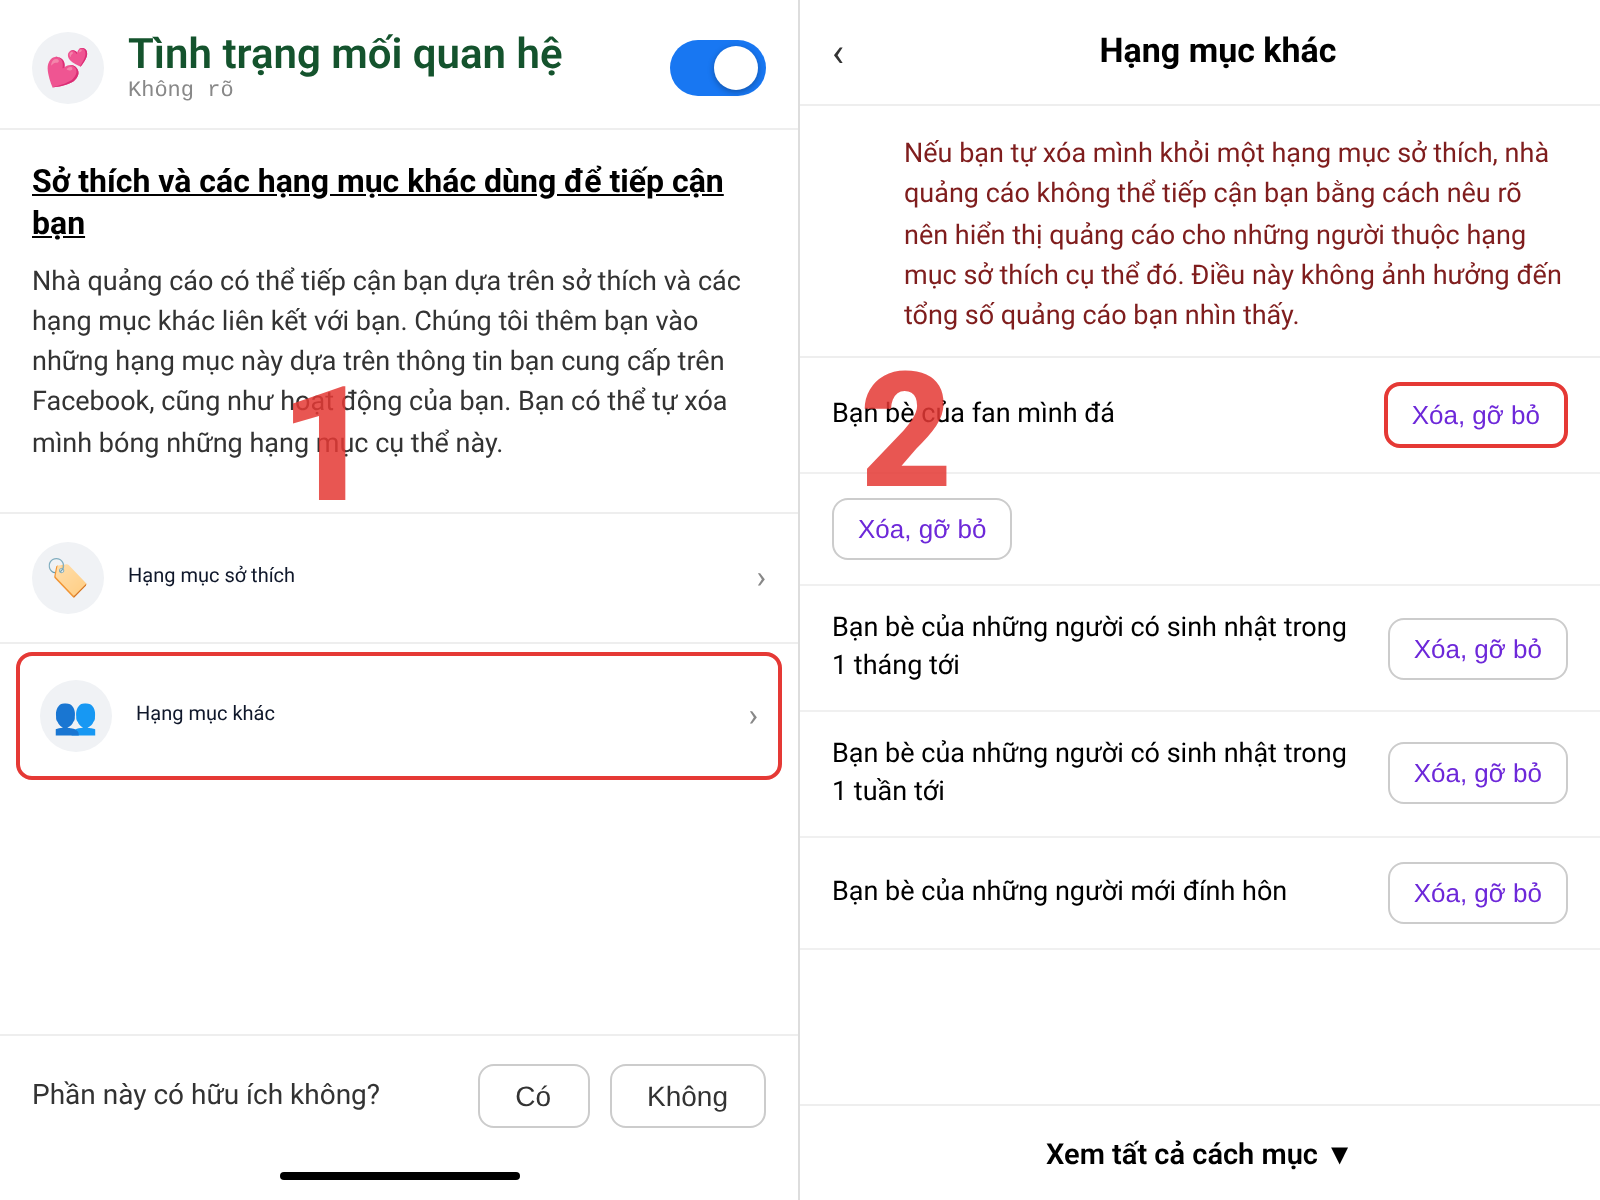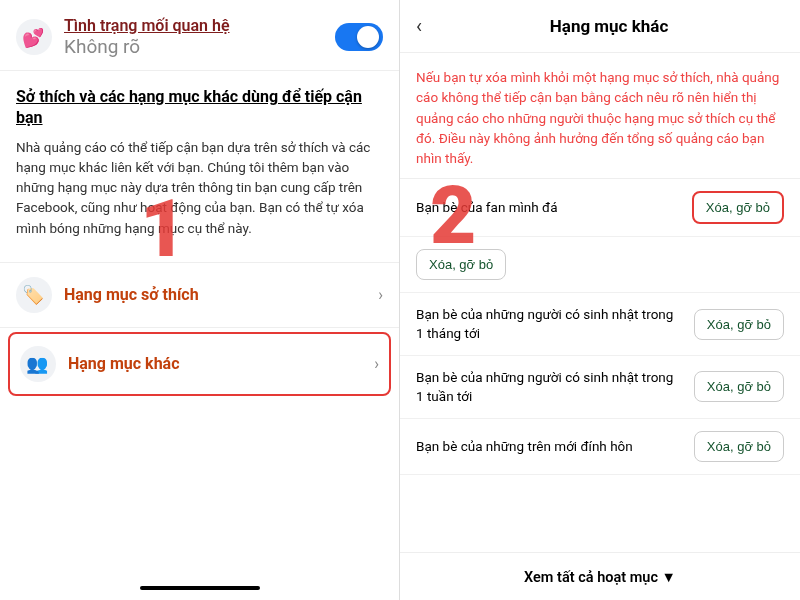--- a/index.html
+++ b/index.html
@@ -43,29 +43,29 @@
       border-radius: 50%;
       background: #f0f2f5;
       display: flex;
       align-items: center;
       justify-content: center;
       font-size: 18px;
       color: #555;
     }
 
     .left-top-text .title {
-      font-size: 16px;
+      font-size: 21px;
       font-weight: 600;
-      color: #7f1d1d;
-      text-decoration: underline;
+      color: #14532d;
     }
 
     .left-top-text .subtitle {
-      font-size: 19px;
+      font-size: 11px;
       color: #888;
+      font-family: Liberation Mono, monospace;
     }
 
     .toggle-switch {
       width: 48px;
       height: 28px;
       background: #1877f2;
       border-radius: 14px;
       position: relative;
       flex-shrink: 0;
     }
@@ -129,24 +129,24 @@
       height: 36px;
       background: #f0f2f5;
       border-radius: 50%;
       display: flex;
       align-items: center;
       justify-content: center;
       font-size: 18px;
     }
 
     .menu-label {
-      font-size: 16px;
-      color: #c2410c;
-      flex: 1;
-      font-weight: 700;
+      font-size: 10px;
+      color: #0f172a;
+      flex: 1;
+      font-weight: 400;
     }
 
     .chevron {
       color: #888;
       font-size: 16px;
     }
 
     .step-number {
       position: absolute;
       font-size: 80px;
@@ -228,22 +228,23 @@
       text-align: center;
     }
 
     .right-content {
       padding: 14px 16px 10px;
       border-bottom: 1px solid #eee;
     }
 
     .right-description {
       font-size: 13.5px;
-      color: #ef4444;
+      color: #7f1d1d;
       line-height: 1.5;
+      margin-left: 36px;
     }
 
     .items-list {
       flex: 1;
       overflow-y: auto;
       position: relative;
     }
 
     .item-row {
       display: flex;
@@ -264,21 +265,21 @@
       color: #000;
       line-height: 1.4;
     }
 
     .remove-btn {
       padding: 7px 12px;
       border: 1.5px solid #ccc;
       border-radius: 8px;
       background: #fff;
       font-size: 13px;
-      color: #14532d;
+      color: #6d28d9;
       cursor: pointer;
       white-space: nowrap;
       flex-shrink: 0;
     }
 
     .remove-btn.highlighted {
       border: 2px solid #e53935;
     }
 
     .step2 {
@@ -338,20 +339,25 @@
       <div class="menu-item active">
         <div class="menu-icon">👥</div>
         <span class="menu-label">Hạng mục khác</span>
         <span class="chevron">›</span>
       </div>
       <span class="step-number step1">1</span>
     </div>
   </div>
 
   <div style="flex:1;"></div>
+  <div class="bottom-feedback">
+    <span class="feedback-text">Phần này có hữu ích không?</span>
+    <button class="feedback-btn">Có</button>
+    <button class="feedback-btn">Không</button>
+  </div>
   <div class="bottom-line"></div>
 </div>
 
 <div class="right-panel">
 
   <div class="right-header">
     <span class="back-arrow">‹</span>
     <span class="right-title">Hạng mục khác</span>
   </div>
 
@@ -375,23 +381,23 @@
       <span class="item-text">Bạn bè của những người có sinh nhật trong 1 tháng tới</span>
       <button class="remove-btn">Xóa, gỡ bỏ</button>
     </div>
 
     <div class="item-row">
       <span class="item-text">Bạn bè của những người có sinh nhật trong 1 tuần tới</span>
       <button class="remove-btn">Xóa, gỡ bỏ</button>
     </div>
 
     <div class="item-row">
-      <span class="item-text">Bạn bè của những trên mới đính hôn</span>
+      <span class="item-text">Bạn bè của những người mới đính hôn</span>
       <button class="remove-btn">Xóa, gỡ bỏ</button>
     </div>
 
   </div>
 
   <div class="view-all-btn">
-    <span class="view-all-text">Xem tất cả hoạt mục ▼</span>
+    <span class="view-all-text">Xem tất cả cách mục ▼</span>
   </div>
 
 </div>
 
 </body></html>

